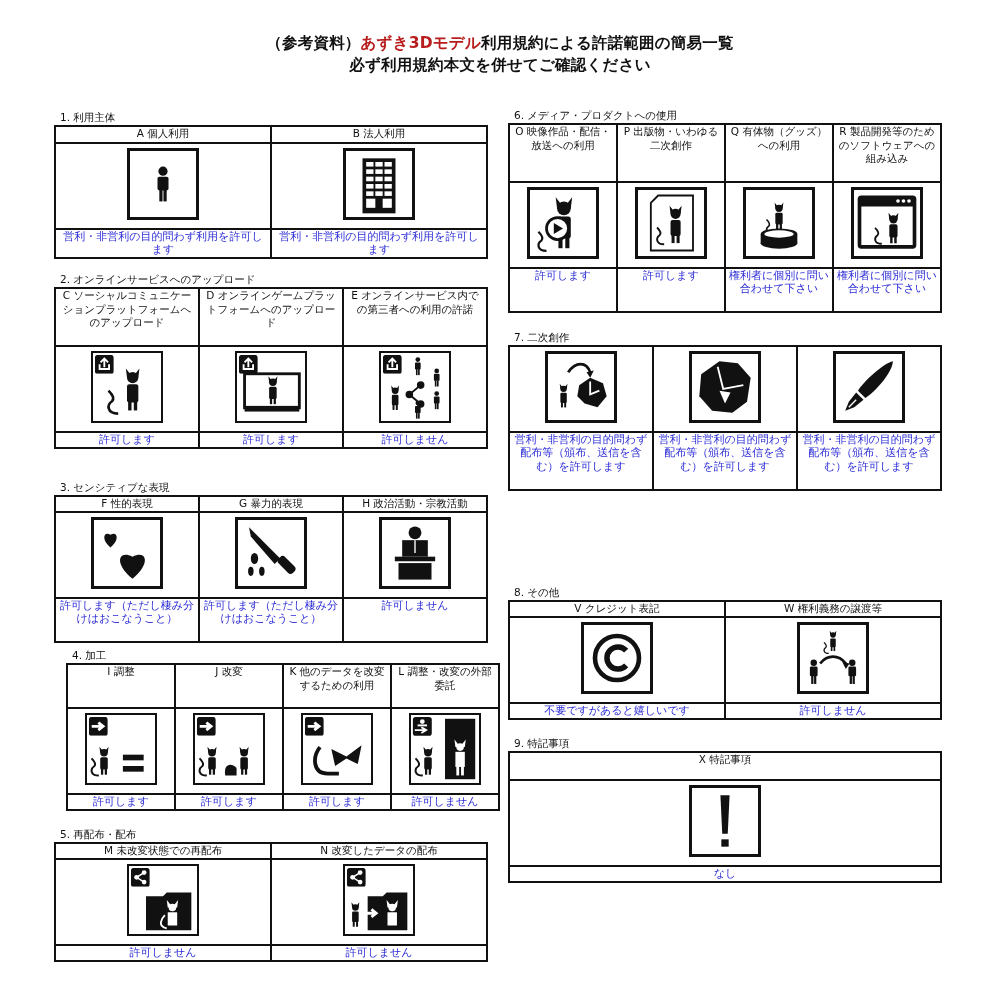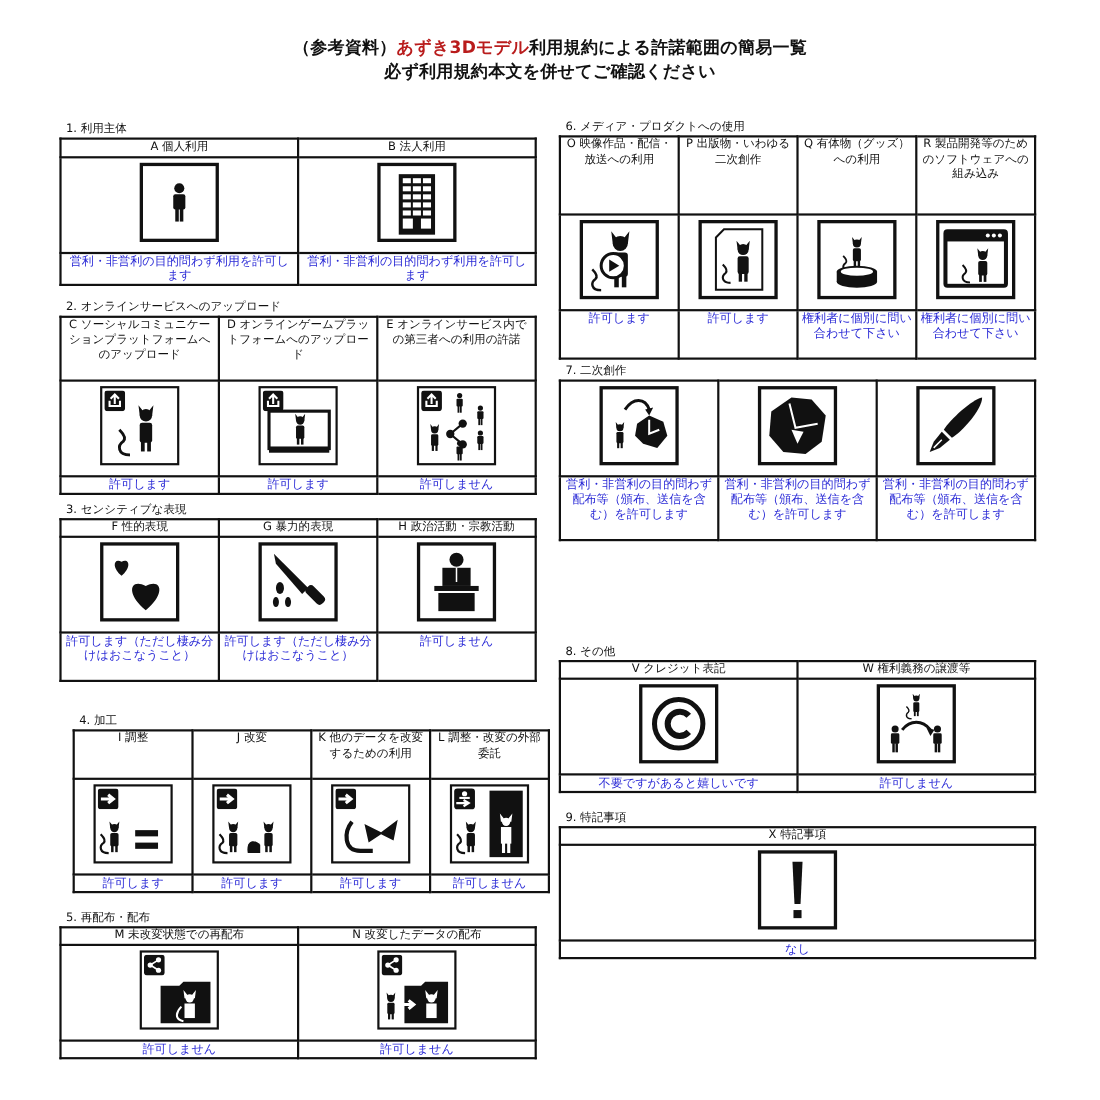--- a/index.html
+++ b/index.html
@@ -145,21 +145,21 @@
     </tr>
     <tr style="height:16px">
       <td class="st">許可します</td>
       <td class="st">許可します</td>
       <td class="st">許可しません</td>
     </tr>
   </tbody>
     </table>
 </div>
 
-<div class="sec" style="left:54px;top:456px;width:434px;">
+<div class="sec" style="left:54px;top:480px;width:434px;">
   <div class="sec-title">3. センシティブな表現</div>
   <table>
     <tbody>
         <tr style="height:16px">
       <td class="hd">F 性的表現</td>
       <td class="hd">G 暴力的表現</td>
       <td class="hd">H 政治活動・宗教活動</td>
     </tr>
     <tr style="height:82px">
       <td class="ic"><div class="ibox" style="width:72px;height:72px">
@@ -292,21 +292,21 @@
       <td class="st">許可しません</td>
     </tr>
   </tbody>
     </table>
 </div>
 
 <div class="sec" style="left:508px;top:108px;width:434px;">
   <div class="sec-title">6. メディア・プロダクトへの使用</div>
   <table>
     <tbody>
-        <tr style="height:71px">
+        <tr style="height:58px">
       <td class="hd">O 映像作品・配信・放送への利用</td>
       <td class="hd">P 出版物・いわゆる二次創作</td>
       <td class="hd">Q 有体物（グッズ）への利用</td>
       <td class="hd">R 製品開発等のためのソフトウェアへの組み込み</td>
     </tr>
     <tr style="height:84px">
       <td class="ic"><div class="ibox" style="width:72px;height:72px">
         <svg viewBox="0 0 72 72">
                 <use href="#cat" x="22" y="2" width="30" height="66"></use>
                 <circle cx="30" cy="42" r="12" fill="#fff" stroke="#111" stroke-width="3"></circle>
@@ -413,21 +413,21 @@
       <td class="st">許可しません</td>
     </tr>
   </tbody>
     </table>
 </div>
 
 <div class="sec" style="left:508px;top:736px;width:434px;">
   <div class="sec-title">9. 特記事項</div>
   <table>
     <tbody>
-        <tr style="height:16px">
+        <tr style="height:28px">
       <td class="hd">X 特記事項</td>
     </tr>
     <tr style="height:82px">
       <td class="ic"><div class="ibox" style="width:72px;height:72px">
         <svg viewBox="0 0 72 72">
                 <polygon points="31,8 41,8 39,50 33,50" fill="#111"></polygon>
                 <rect x="32" y="56" width="8" height="8" fill="#111"></rect>
               </svg></div></td>
     </tr>
     <tr style="height:16px">

